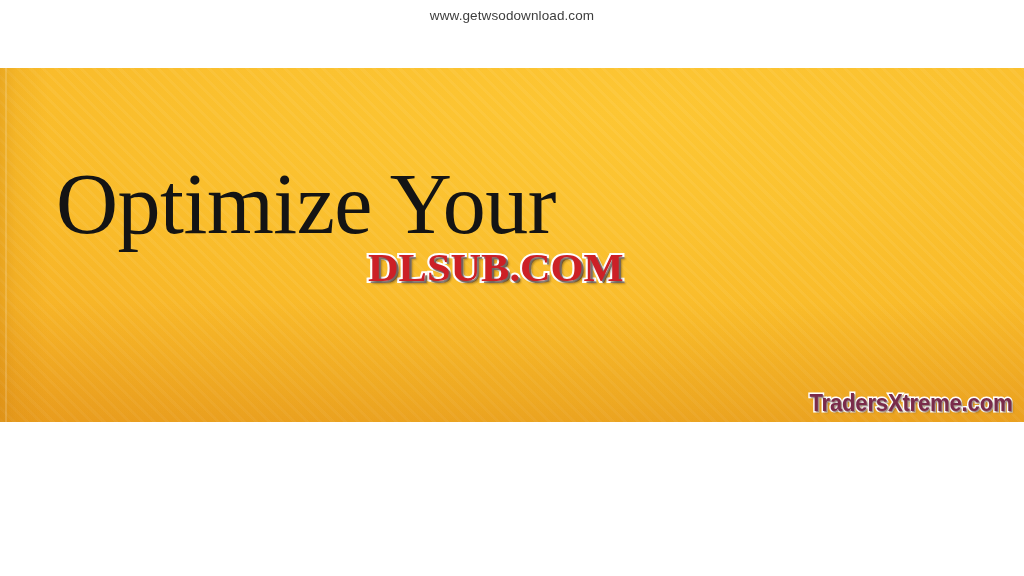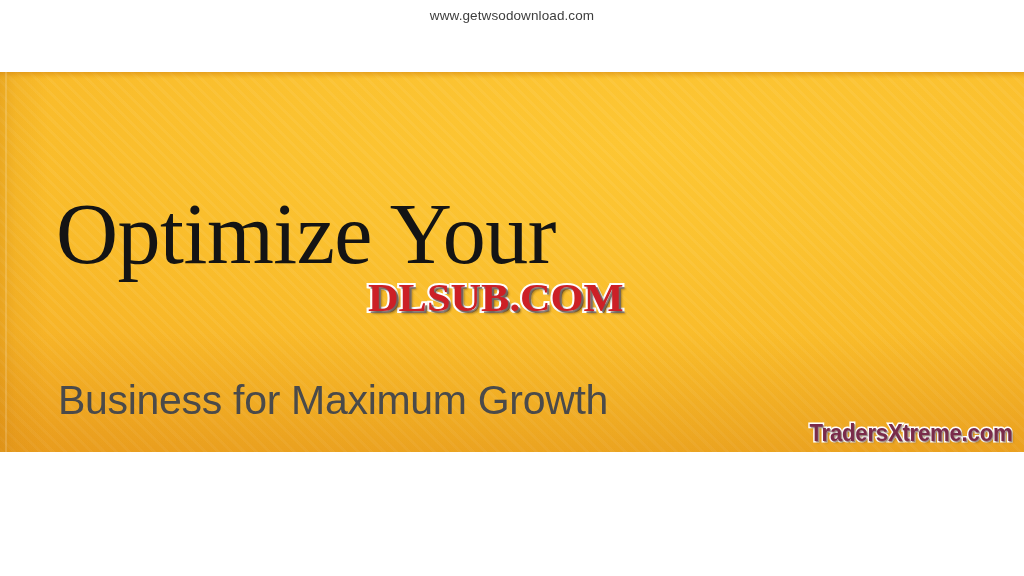--- a/index.html
+++ b/index.html
@@ -108,21 +108,21 @@
     background: repeating-linear-gradient(-60deg,
       rgba(60,52,44,0.55) 0px, rgba(60,52,44,0.55) 2px,
       rgba(255,255,255,0) 2px, rgba(255,255,255,0) 6px);
     opacity: 0.75;
   }
 
   
   .slide {
     position: absolute;
     left: 0;
-    top: 72px;
+    top: 42px;
     width: 1024px;
     height: 380px;
     overflow: hidden;
     background:
       radial-gradient(130% 115% at 62% 18%,
         #fdc633 0%,
         #fbc230 26%,
         #f9bb2a 48%,
         #f6b227 66%,
         #f2a623 82%,
@@ -280,21 +280,20 @@
     <div class="slide-topband"></div>
     <div class="slide-left-rule"></div>
 
     <h1 class="slide-title">
       <span class="tl">Optimize Your</span>
     </h1>
 
     <div class="dlsub-watermark">DLSUB.COM</div>
 
     <h2 class="slide-subtitle">
-      <span class="sl">Business for Maximum Growth</span>
     </h2>
 
     <div class="slide-credit">An I Will Teach You To Be Rich Production</div>
 
     <div class="traders-watermark">TradersXtreme.com</div>
   </div>
 
 </div>
 
 </body></html>

